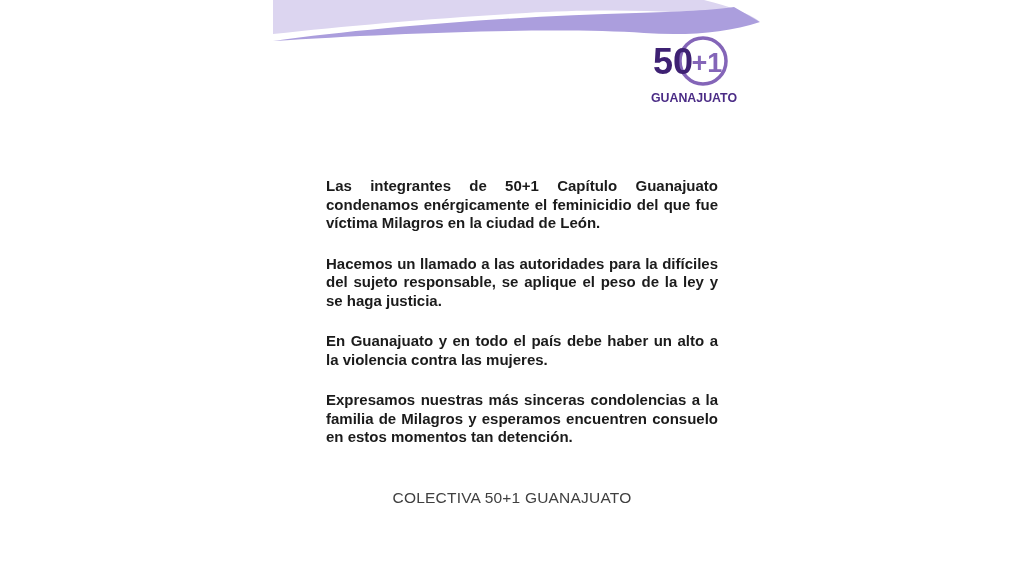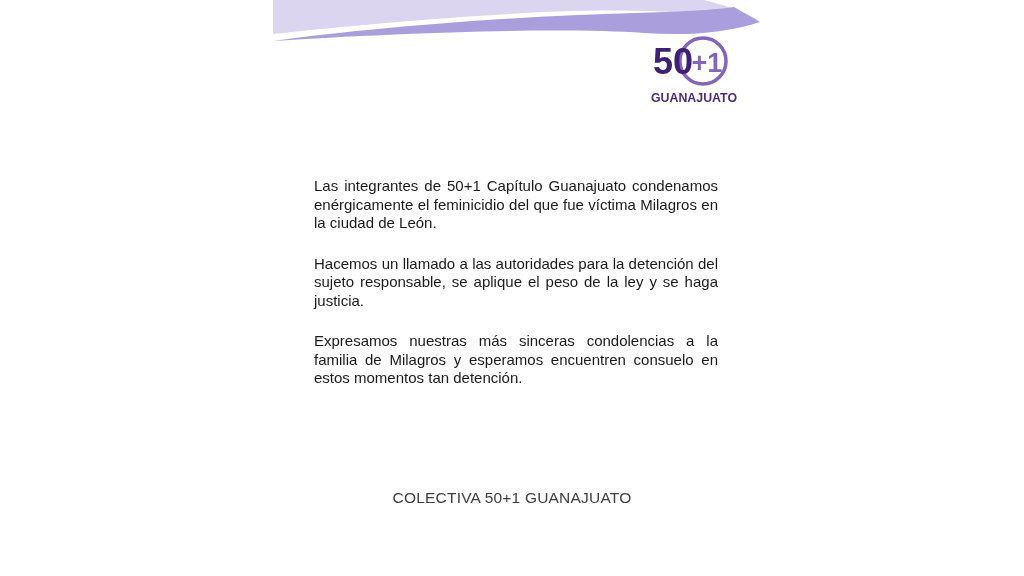--- a/index.html
+++ b/index.html
@@ -50,25 +50,26 @@
     color: #1b1b1b;
   }
   .doc-body {
     position: absolute;
     top: 177px;
     left: 58px;
     width: 404px;
     color: #1b1b1b;
   }
   .doc-body p {
-    margin: 0 0 22px 0;
+    margin: 0 0 22px 12px;
     font-size: 15px;
     line-height: 18.5px;
     text-align: justify;
     text-justify: inter-word;
+    font-weight: bold;
   }
   .signature {
     position: absolute;
     top: 489px;
     left: 0;
     width: 512px;
     text-align: center;
     font-size: 15.5px;
     letter-spacing: 0.2px;
     color: #404040;
@@ -103,20 +104,21 @@
     <svg class="logo" viewBox="0 0 115 80">
       <circle cx="62" cy="29" r="23" fill="none" stroke="#8465b8" stroke-width="3.5"></circle>
       <text x="32" y="42" text-anchor="middle" font-size="36" class="logo-50">50</text>
       <text x="66" y="40" text-anchor="middle" font-size="27" class="logo-plus1">+1</text>
       <text x="53" y="70" text-anchor="middle" font-size="13" class="logo-caption" textLength="86" lengthAdjust="spacingAndGlyphs">GUANAJUATO</text>
     </svg>
 
 
     <div class="doc-body">
       <p>Las integrantes de 50+1 Capítulo Guanajuato condenamos enérgicamente el feminicidio del que fue víctima Milagros en la ciudad de León.</p>
-      <p>Hacemos un llamado a las autoridades para la detención del sujeto responsable, se aplique el peso de la ley y se haga justicia.</p>
+      <p>Hacemos un llamado a las autoridades para la difíciles del sujeto responsable, se aplique el peso de la ley y se haga justicia.</p>
+      <p>En Guanajuato y en todo el país debe haber un alto a la violencia contra las mujeres.</p>
       <p>Expresamos nuestras más sinceras condolencias a la familia de Milagros y esperamos encuentren consuelo en estos momentos tan detención.</p>
     </div>
 
     <div class="signature">COLECTIVA 50+1 GUANAJUATO</div>
 
   </div>
 </div>
 
 </body></html>

